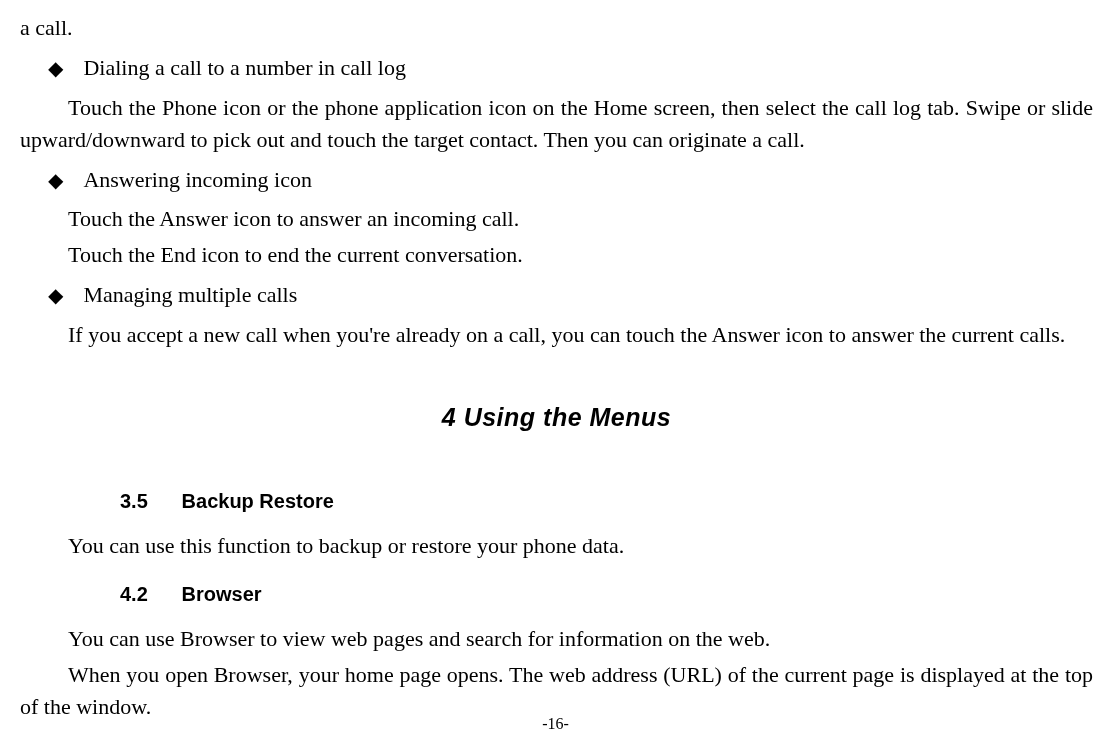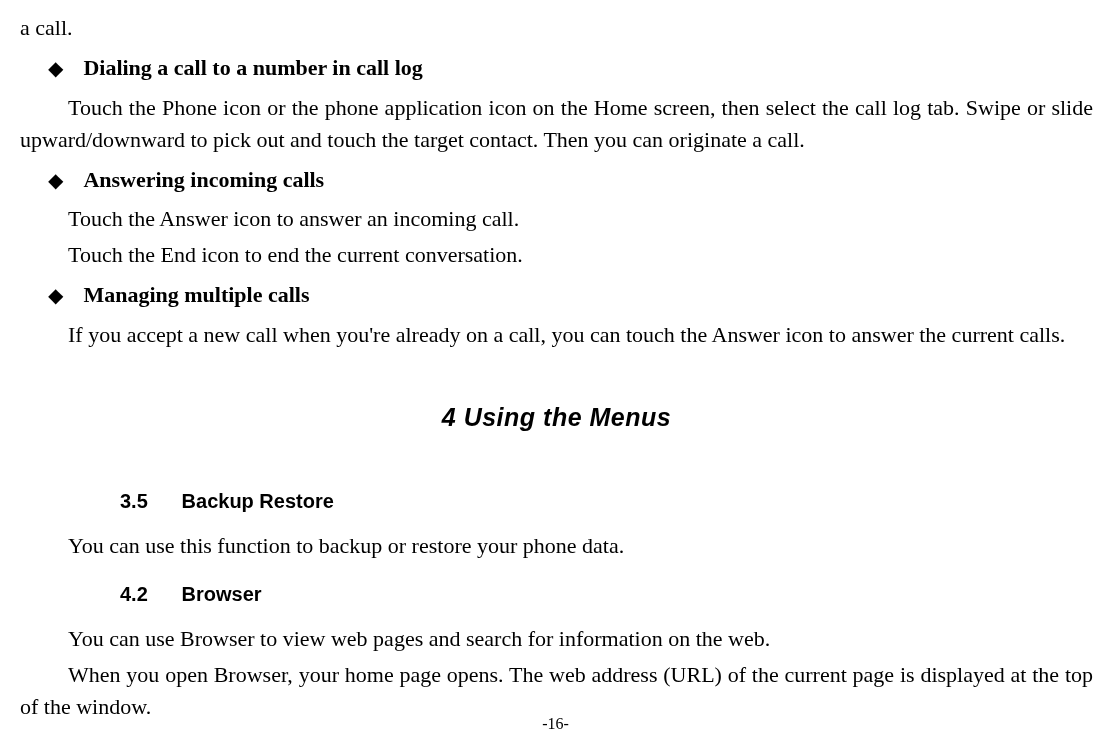--- a/index.html
+++ b/index.html
@@ -31,21 +31,21 @@
       padding-left: 24px;
       margin-top: 4px;
       margin-bottom: 2px;
     }
     .diamond {
       font-size: 20px;
       margin-right: 16px;
       flex-shrink: 0;
     }
     .bullet-text {
-      font-weight: bold;
+      font-weight: normal;
     }
     .body-para {
       text-align: justify;
       text-indent: 48px;
       margin-bottom: 2px;
     }
     .section-title {
       text-align: center;
       font-family: SimHei, "Arial Black", sans-serif;
       font-weight: bold;
@@ -84,21 +84,21 @@
   <div class="para-frag">a call.</div>
 
   <div class="bullet-line">
     <span class="diamond">◆</span>
     <span class="bullet-text">Dialing a call to a number in call log</span>
   </div>
   <div class="body-para">Touch the Phone icon or the phone application icon on the Home screen, then select the call log tab. Swipe or slide upward/downward to pick out and touch the target contact. Then you can originate a call.</div>
 
   <div class="bullet-line">
     <span class="diamond">◆</span>
-    <span class="bullet-text">Answering incoming calls</span>
+    <span class="bullet-text">Answering incoming icon</span>
   </div>
   <div class="body-para">Touch the Answer icon to answer an incoming call.</div>
   <div class="body-para">Touch the End icon to end the current conversation.</div>
 
   <div class="bullet-line">
     <span class="diamond">◆</span>
     <span class="bullet-text">Managing multiple calls</span>
   </div>
   <div class="body-para">If you accept a new call when you're already on a call, you can touch the Answer icon to answer the current calls.</div>
 

